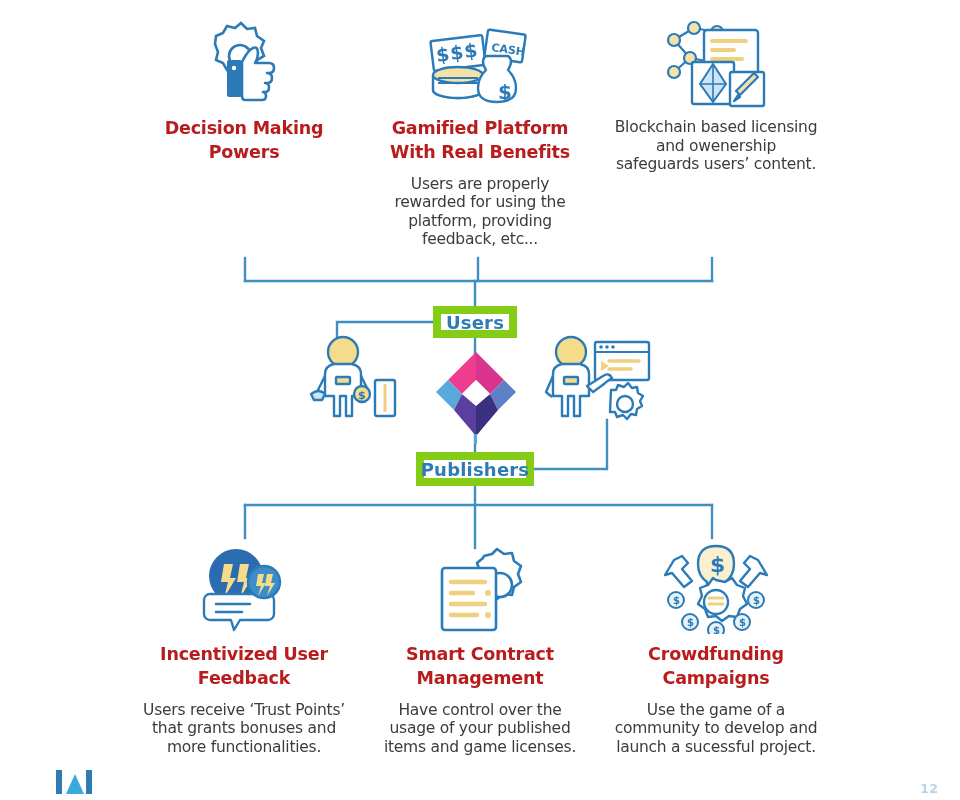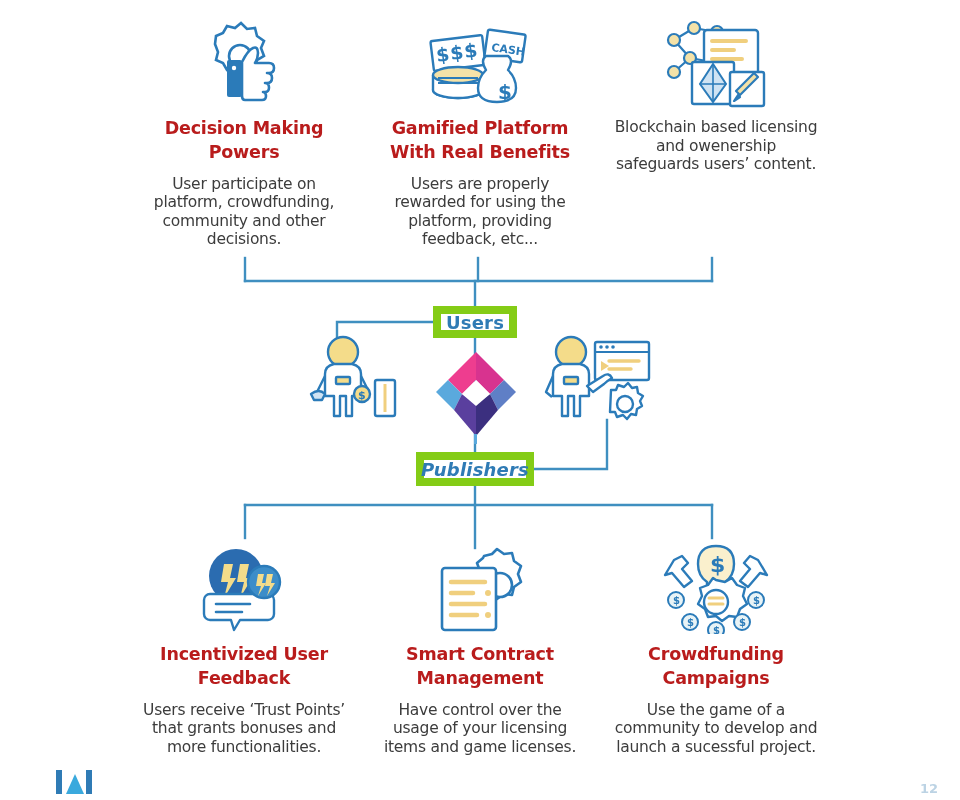--- a/index.html
+++ b/index.html
@@ -90,21 +90,21 @@
     justify-content: center;
     box-sizing: border-box;
     letter-spacing: 0.2px;
   }
   #node-users {
     left: 433px; top: 306px;
     width: 84px; height: 32px;
   }
   #node-publishers {
     left: 416px; top: 452px;
-    width: 118px; height: 34px; font-style: italic;
+    width: 118px; height: 34px;
   }
 
   
   .center-figure {
     position: absolute;
   }
   #fig-user { left: 303px; top: 330px; }
   #fig-logo { left: 428px; top: 348px; }
   #fig-publisher { left: 543px; top: 328px; }
 
@@ -163,21 +163,20 @@
             <circle cx="44" cy="38" r="11" fill="#ffffff"></circle>
           </g>
           <g>
             <rect x="31" y="42" width="15" height="37" rx="2" fill="#2b7bb9"></rect>
             <circle cx="38" cy="50" r="2.2" fill="#ffffff"></circle>
             <path d="M46 44 q6 -12 11 -14 q5 -2 5 5 q0 5 -3 10 h14 q5 0 5 5 q0 5 -5 5 h-2 q5 0 5 5 q0 5 -5 5 h-2 q4 0 4 4.5 q0 4.5 -4 4.5 h-2 q3 0 3 4 q0 4 -4 4 H49 q-3 0 -3 -4 z" fill="#ffffff" stroke="#2b7bb9" stroke-width="2.6" stroke-linejoin="round"></path>
           </g>
         </svg>
       </div>
       <div class="feature-title">Decision Making Powers</div>
-      <div class="feature-body">User participate on platform, crowdfunding, community and other decisions.</div>
     </div>
 
     <div class="feature">
       <div class="feature-icon">
         <svg width="112" height="90" viewBox="0 0 112 90" xmlns="http://www.w3.org/2000/svg">
           <g stroke="#2b7bb9" stroke-width="2.4" fill="#ffffff" stroke-linejoin="round">
             <rect x="8" y="20" width="52" height="30" rx="2" transform="rotate(-7 34 35)"></rect>
             <rect x="62" y="14" width="38" height="28" rx="2" transform="rotate(8 81 28)"></rect>
             <ellipse cx="34" cy="72" rx="25" ry="8"></ellipse>
             <path d="M9 57 v15 a25 8 0 0 0 50 0 v-15" fill="#ffffff"></path>
@@ -343,21 +342,21 @@
           <g stroke="#f0cf7e" stroke-width="4.5" stroke-linecap="round">
             <path d="M23 42 h34 M23 53 h22 M23 64 h34 M23 75 h26"></path>
           </g>
           <g fill="#f0cf7e">
             <circle cx="60" cy="53" r="3"></circle>
               <circle cx="60" cy="75" r="3"></circle>
           </g>
         </svg>
       </div>
       <div class="feature-title">Smart Contract Management</div>
-      <div class="feature-body">Have control over the usage of your licensing items and game licenses.</div>
+      <div class="feature-body">Have control over the usage of your published items and game licenses.</div>
     </div>
 
     <div class="feature">
       <div class="feature-icon">
         <svg width="112" height="94" viewBox="0 0 112 94" xmlns="http://www.w3.org/2000/svg">
           <g stroke="#2b7bb9" stroke-width="2.4" fill="#ffffff" stroke-linejoin="round">
             <path d="M56 6 q18 0 18 18 q0 12 -9 18 v8 H47 v-8 q-9 -6 -9 -18 q0 -18 18 -18 z" fill="#faf0cd"></path>
             <path d="M14 20 l8 -4 l6 7 l-6 6 l10 12 l-8 6 l-12 -14 l-7 2 z" fill="#ffffff"></path>
             <path d="M98 20 l-8 -4 l-6 7 l6 6 l-10 12 l8 6 l12 -14 l7 2 z" fill="#ffffff"></path>
             <path d="M56 40 l9 2 l7 -4 l5 7 l8 3 l-2 8 l4 8 l-7 5 l-3 8 l-8 -1 l-7 5 l-6 -5 l-8 1 l-3 -8 l-7 -5 l4 -8 l-2 -8 l8 -3 l5 -7 z" fill="#ffffff"></path>

